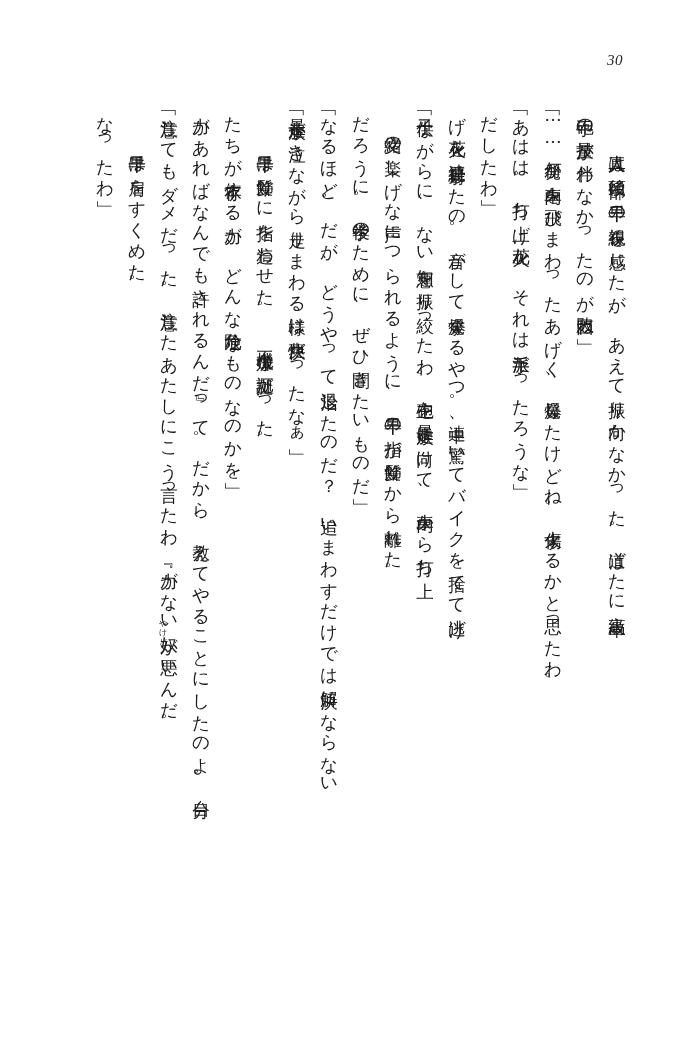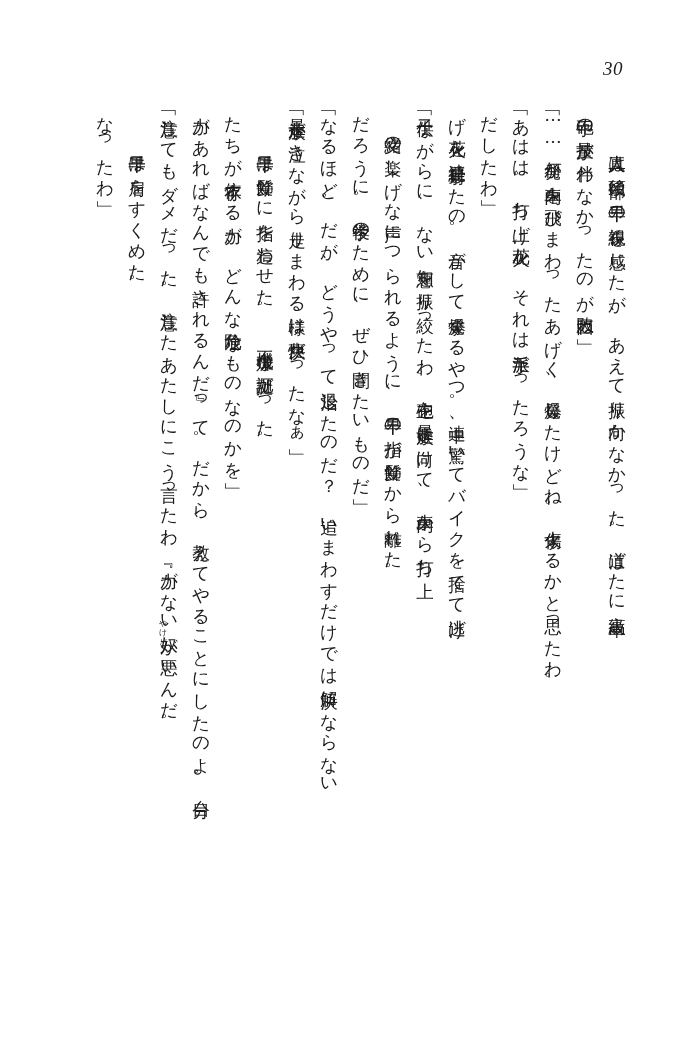--- a/index.html
+++ b/index.html
@@ -13,23 +13,23 @@
   }
   #page {
     position: relative;
     width: 695px;
     height: 1050px;
     background: #ffffff;
     overflow: hidden;
   }
   #page-number {
     position: absolute;
-    top: 58px;
+    top: 52px;
     right: 72px;
-    font-size: 19px;
+    font-size: 15px;
     font-style: italic;
     font-family: "Liberation Serif", "DejaVu Serif", serif;
     color: #222;
     letter-spacing: 0.5px;
   }
   
   #text-block {
     position: absolute;
     top: 104px;
     right: 70px;

